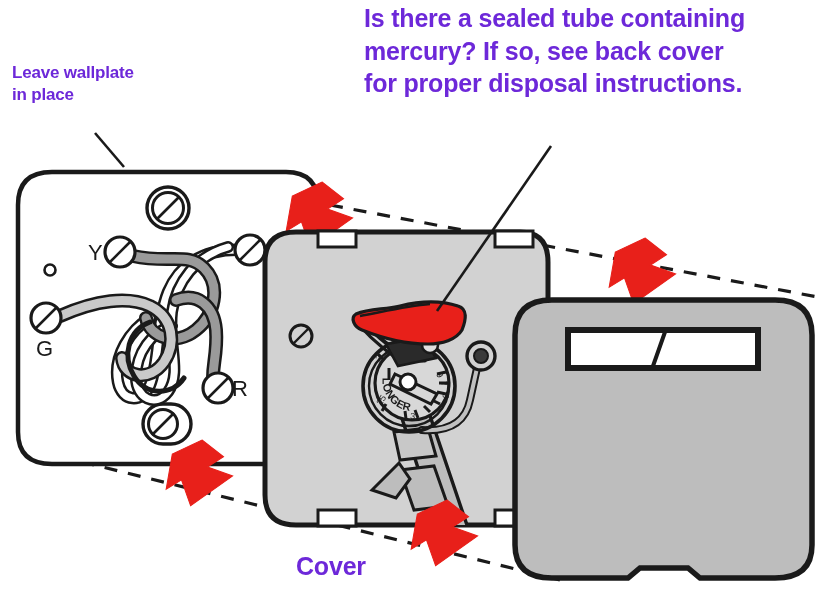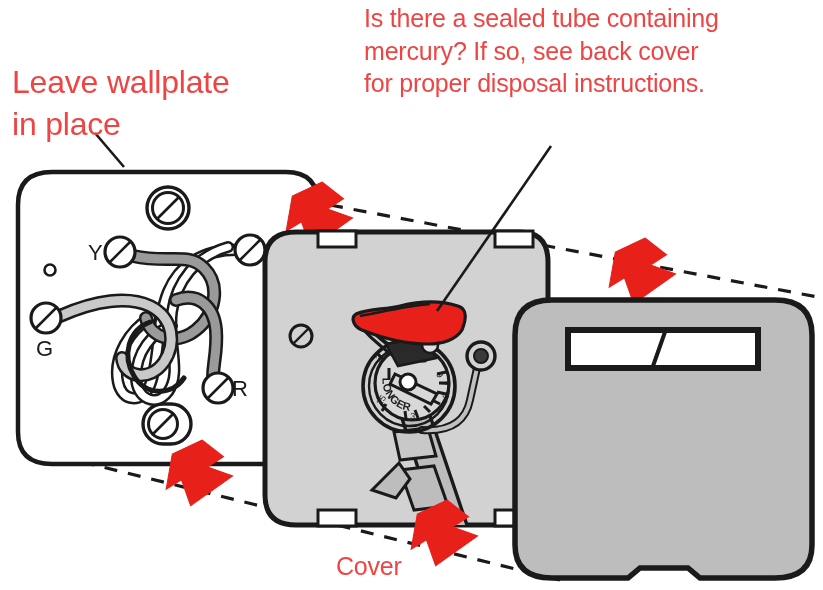--- a/index.html
+++ b/index.html
@@ -21,46 +21,45 @@
   }
   #art {
     position: absolute;
     left: 0;
     top: 0;
     width: 823px;
     height: 590px;
   }
   .callout {
     position: absolute;
-    color: #ef4444;
-    font-weight: 400;
+    color: #6d28d9;
+    font-weight: 700;
     letter-spacing: -0.2px;
     white-space: pre;
     line-height: 1.30;
   }
   #note-mercury {
     left: 364px;
     top: 2px;
     font-size: 25px;
   }
   #label-wallplate {
     left: 12px;
     top: 62px;
-    font-size: 32px;
+    font-size: 17px;
   }
   #label-old-thermostat {
     left: 10px;
     top: 506px;
     font-size: 25px;
   }
   #label-cover {
     left: 296px;
     top: 550px;
     font-size: 25px;
-    margin-left: 40px;
   }
 </style>
 </head>
 <body>
 
 <div id="stage">
 
   <svg id="art" viewBox="0 0 823 590" xmlns="http://www.w3.org/2000/svg">
 
     <defs>

